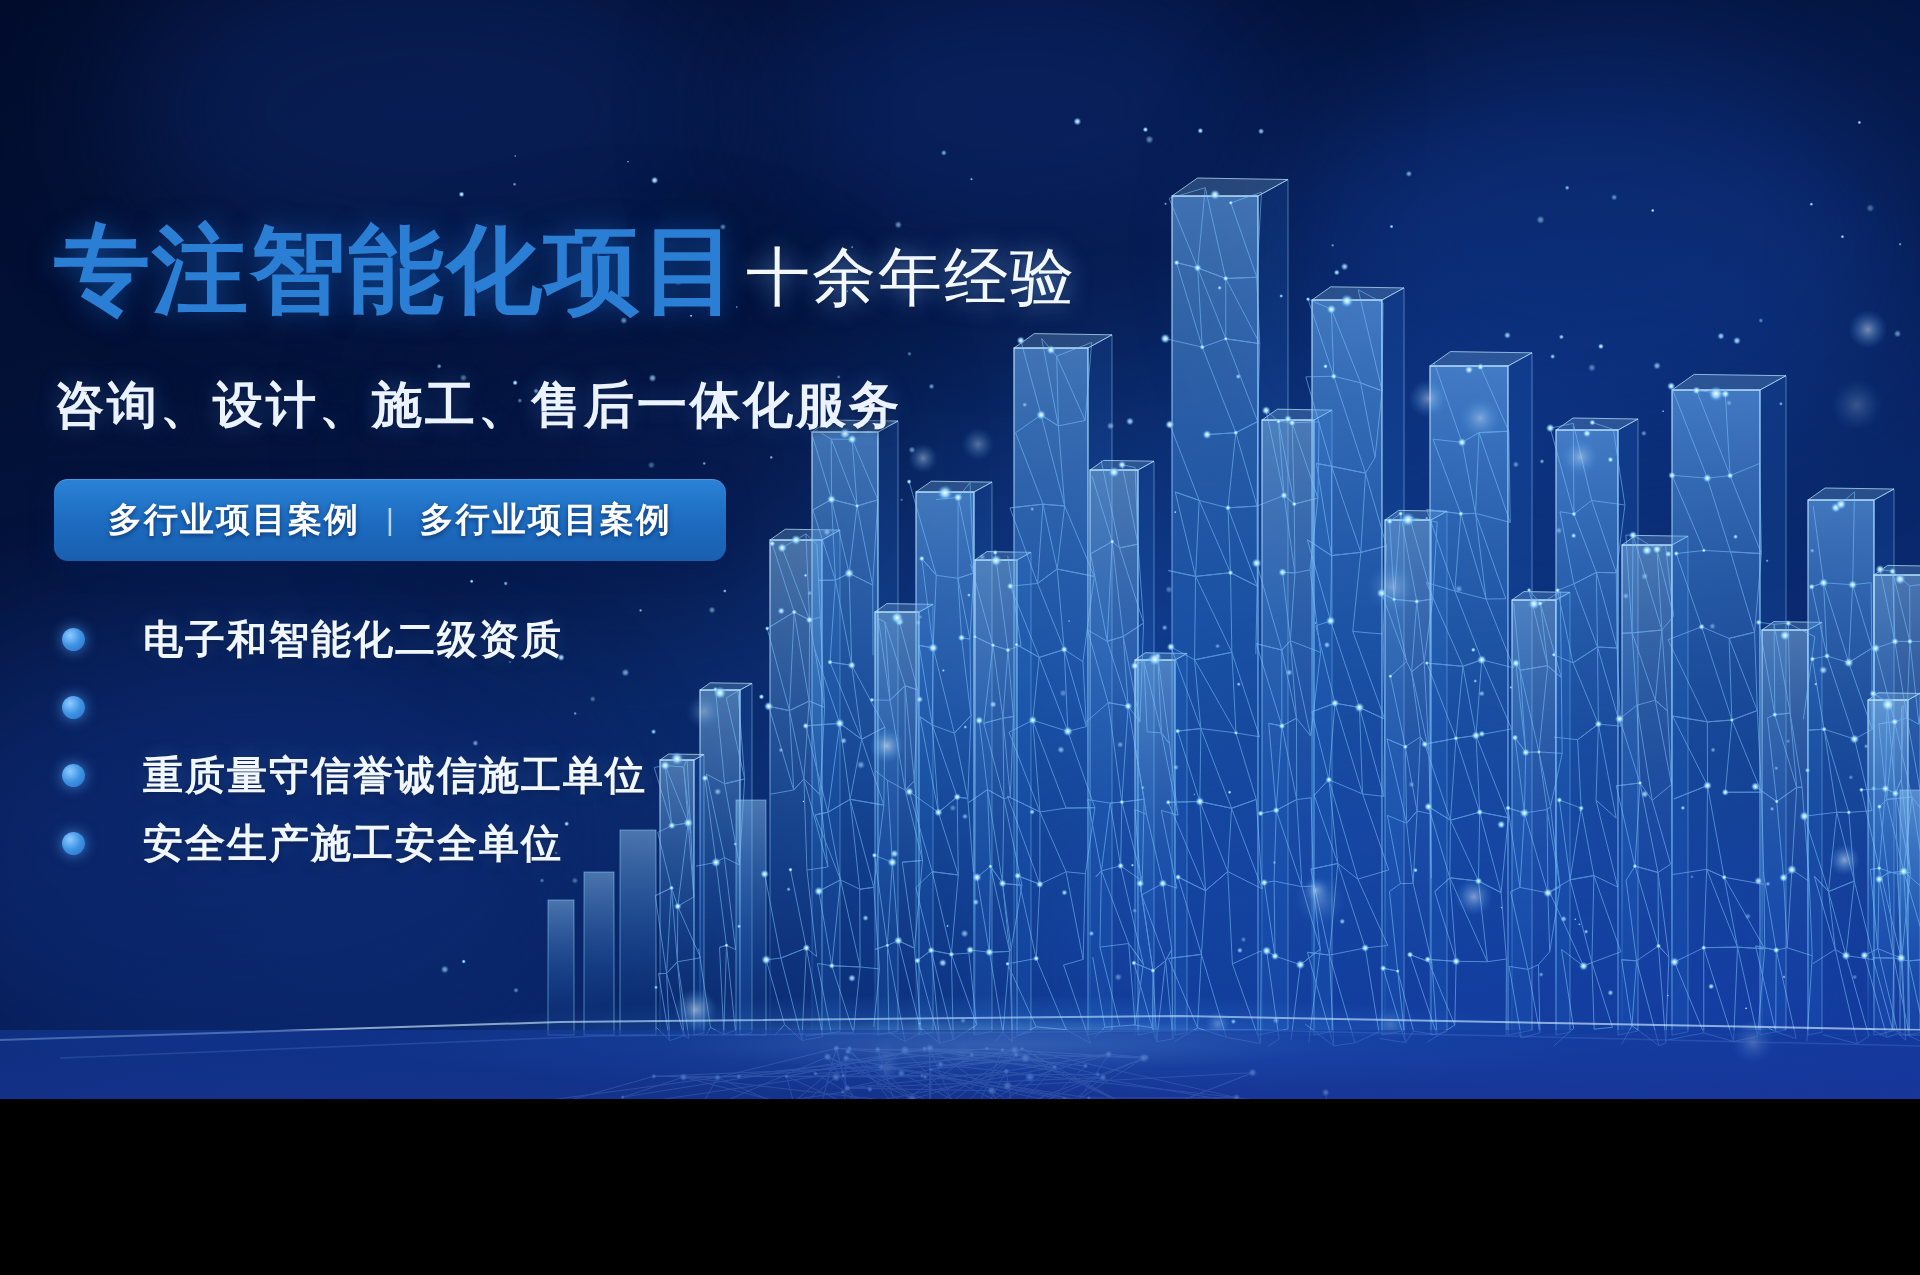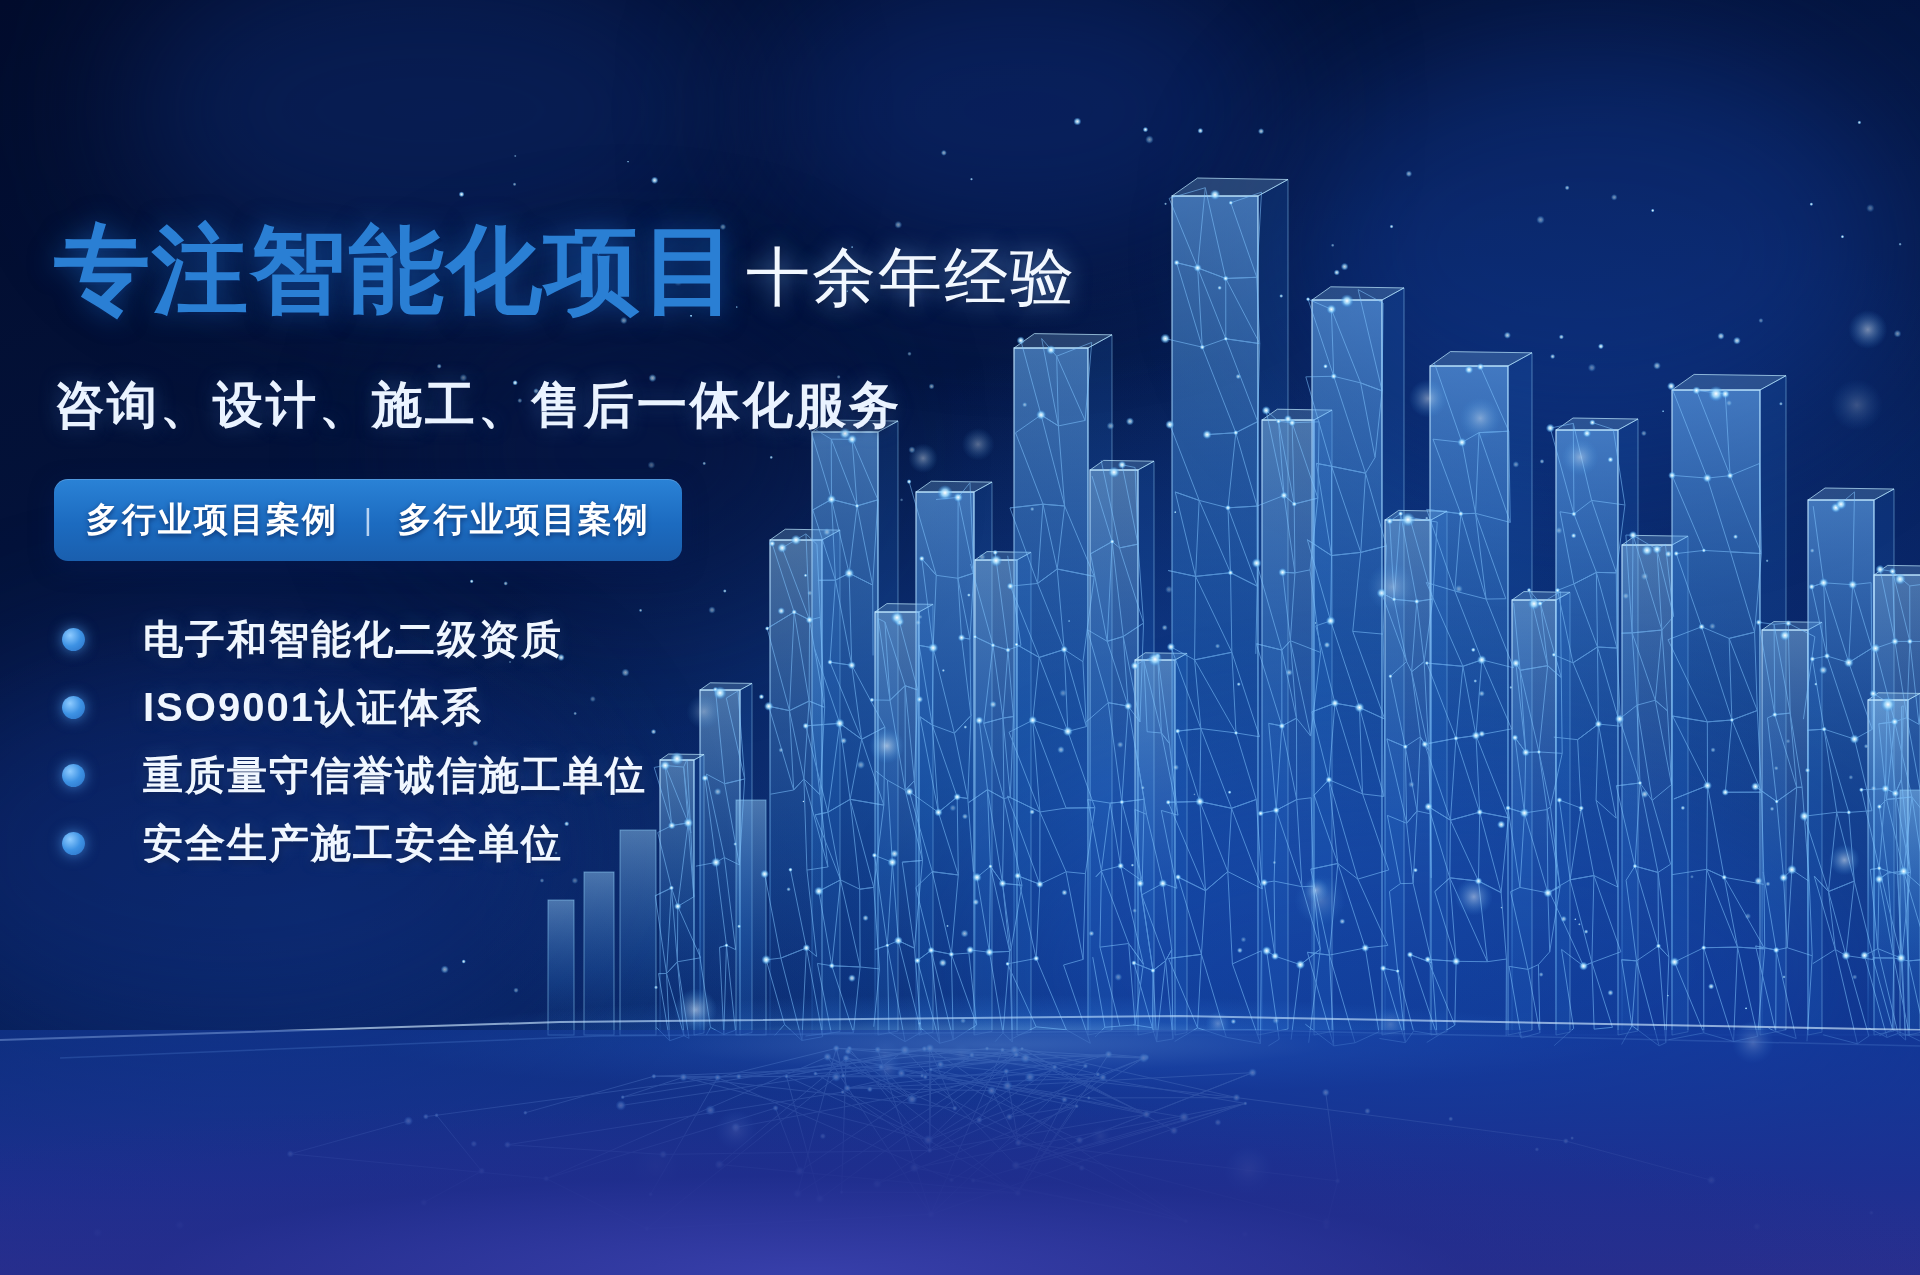--- a/index.html
+++ b/index.html
@@ -1,20 +1,20 @@
 <!DOCTYPE html>
 <html><head>
 <meta charset="utf-8">
 <style>
   html,body{margin:0;padding:0;background:#000;}
   body{font-family:"Liberation Sans","DejaVu Sans",sans-serif;}
 
   .banner{
     position:relative;
-    width:1920px;height:1275px;
+    width:1920px;height:1099px;
     overflow:hidden;
     background:
       radial-gradient(ellipse 1100px 700px at 58% 62%, rgba(24,86,190,.55) 0%, rgba(10,40,110,0) 62%),
       radial-gradient(ellipse 900px 520px at 78% 40%, rgba(16,70,165,.40) 0%, rgba(8,30,90,0) 65%),
       radial-gradient(ellipse 760px 430px at 16% 72%, rgba(20,64,150,.30) 0%, rgba(4,18,60,0) 70%),
       linear-gradient(160deg,#020c2c 0%, #03123a 28%, #061c52 55%, #0a2a75 78%, #1436a0 100%);
   }
 
   
   .haze{position:absolute;border-radius:50%;filter:blur(70px);pointer-events:none;}
@@ -67,21 +67,21 @@
   .subtitle{
     margin-top:54px;
     font-size:50px;font-weight:700;letter-spacing:3px;
     color:#eaf3ff;white-space:nowrap;
     text-shadow:0 2px 10px rgba(4,18,60,.9), 0 0 20px rgba(110,175,255,.35);
   }
 
   .badge{
     margin-top:40px;
     display:inline-flex;align-items:center;gap:26px;
-    padding:18px 32px;
+    padding:18px 54px;
     border-radius:14px;
     background:linear-gradient(180deg,#2a82d6 0%, #1c6bc0 55%, #1a5fae 100%);
     box-shadow:0 6px 22px rgba(6,28,86,.55), inset 0 1px 0 rgba(255,255,255,.18);
   }
   .badge-text{
     font-size:34px;font-weight:700;letter-spacing:2px;color:#ffffff;
     text-shadow:0 2px 5px rgba(3,22,70,.6);white-space:nowrap;
   }
   .badge-sep{
     font-size:30px;color:rgba(222,238,255,.8);font-weight:400;
@@ -1644,21 +1644,20 @@
       <span class="badge-text">多行业项目案例</span>
     </div>
 
     <ul class="bullets">
       <li class="bullet">
         <span class="dot"></span>
         <span class="bullet-text">电子和智能化二级资质</span>
       </li>
       <li class="bullet">
         <span class="dot"></span>
-        <span class="bullet-text">ISO9001认证体系</span>
       </li>
       <li class="bullet">
         <span class="dot"></span>
         <span class="bullet-text">重质量守信誉诚信施工单位</span>
       </li>
       <li class="bullet">
         <span class="dot"></span>
         <span class="bullet-text">安全生产施工安全单位</span>
       </li>
     </ul>

